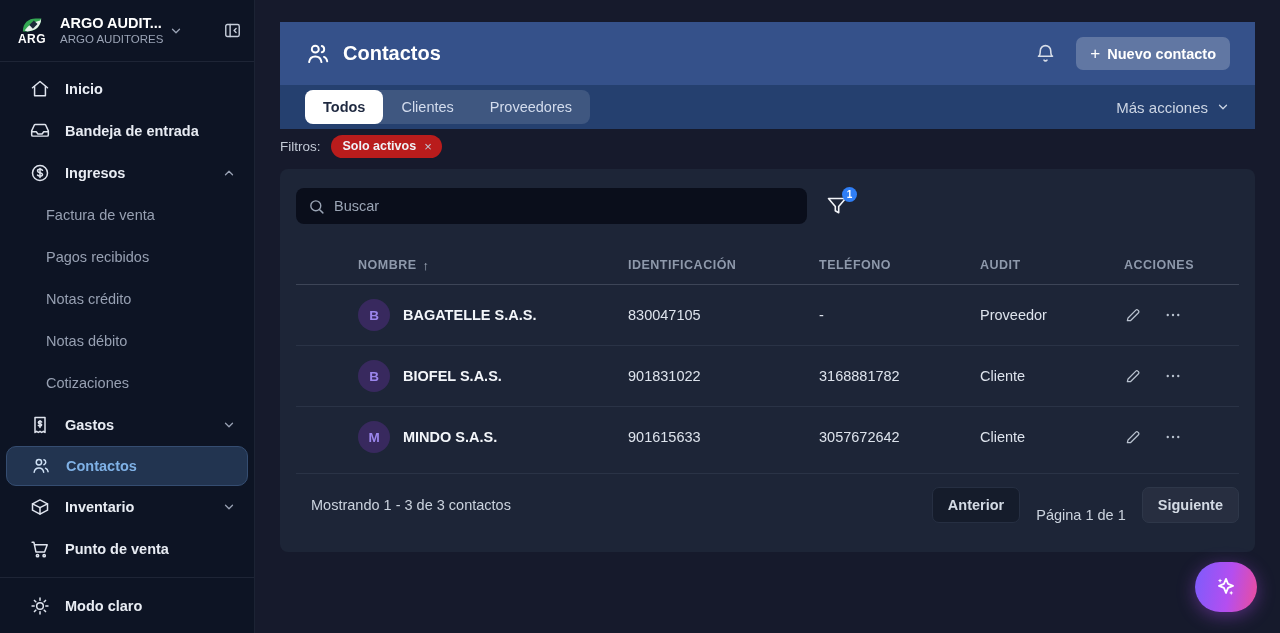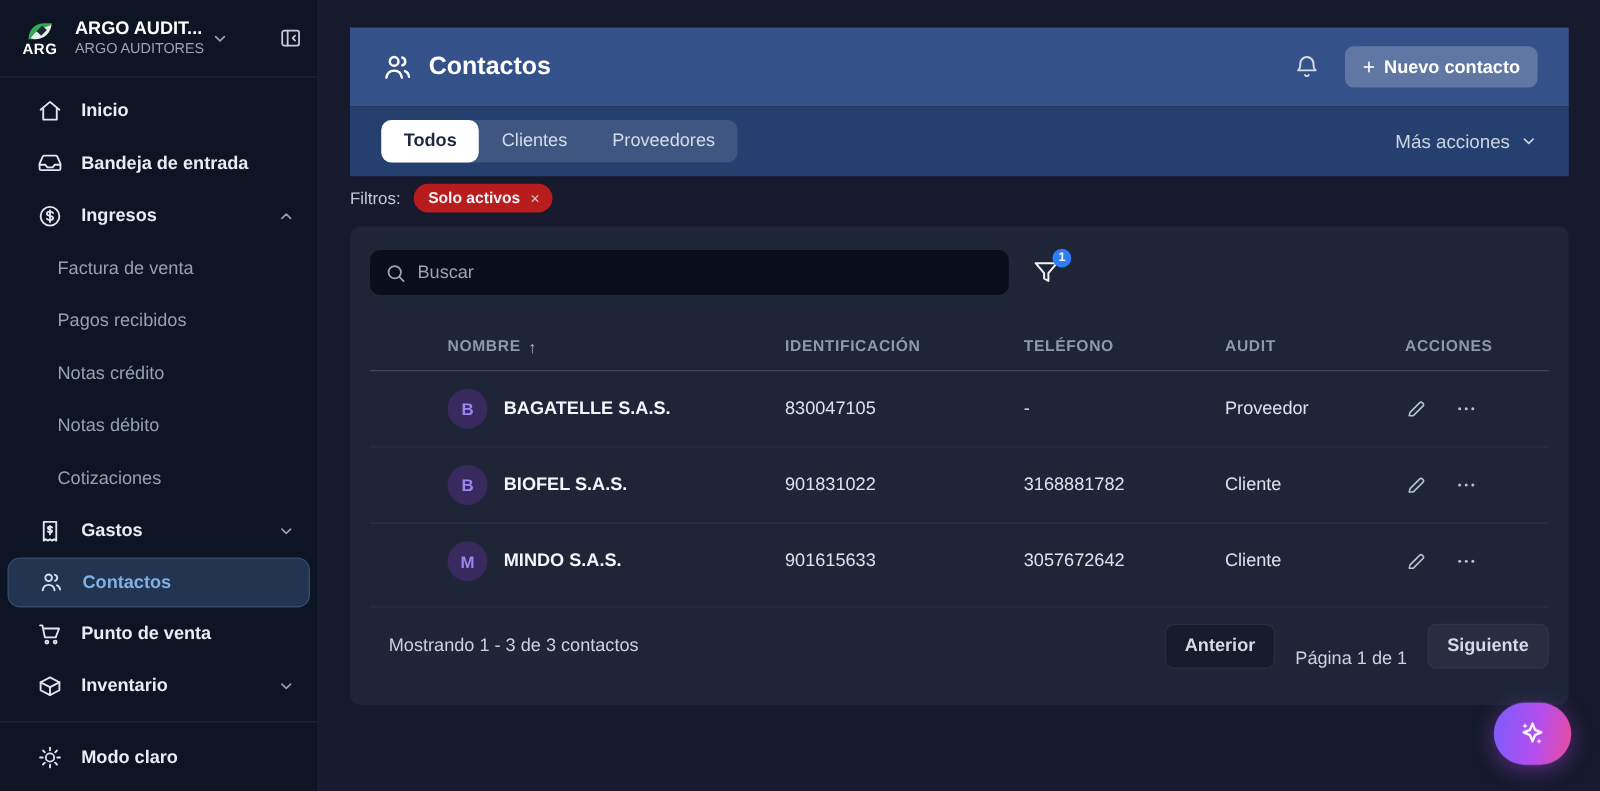--- a/index.html
+++ b/index.html
@@ -69,21 +69,21 @@
   .btn-new {
     margin-left:20px; background:rgba(255,255,255,0.22);
     color:#fff; font-size:14.5px; font-weight:bold;
     border:none; border-radius:7px; height:33px; padding:0 14px;
     display:flex; align-items:center; gap:7px; cursor:pointer;
     font-family:"Liberation Sans", sans-serif;
   }
   .btn-new .plus { font-size:17px; font-weight:normal; }
 
   .tab-strip {
-    height:56px; background:#25406f;
+    height:44px; background:#25406f;
     display:flex; align-items:center; padding:0 25px;
   }
   .tabs {
     background:rgba(255,255,255,0.12); border-radius:8px;
     display:flex; align-items:center; height:34px; padding:0;
   }
   .tab {
     height:34px; display:flex; align-items:center; padding:0 18px;
     font-size:14.5px; color:#d3dced; cursor:pointer; border-radius:8px;
   }
@@ -275,42 +275,42 @@
             <path d="M15.5 4.6c1.3.3 2.2 1.5 2.2 2.9s-.9 2.6-2.2 2.9"></path>
             <path d="M17.5 14.7c1.7.6 2.7 2 3 4.1"></path>
           </svg>
       </span>
       <span>Contactos</span>
     </div>
 
     <div class="side-item">
       <span class="ic">
         <svg width="20" height="20" viewBox="0 0 24 24" fill="none" stroke="currentColor" stroke-width="1.8" stroke-linecap="round" stroke-linejoin="round">
-            <circle cx="9" cy="20" r="1.4"></circle>
-            <circle cx="17" cy="20" r="1.4"></circle>
-            <path d="M2.5 4h2.2l2.4 11.5h10.4L20.7 7H6"></path>
-          </svg>
-      </span>
-      <span>Punto de venta</span>
-    </div>
-
-    <div class="side-item">
-      <span class="ic">
-        <svg width="20" height="20" viewBox="0 0 24 24" fill="none" stroke="currentColor" stroke-width="1.8" stroke-linecap="round" stroke-linejoin="round">
             <path d="M21 8.2 12 3.5 3 8.2v7.6l9 4.7 9-4.7Z"></path>
             <path d="M3 8.2l9 4.6 9-4.6"></path>
             <path d="M12 12.8v7.7"></path>
           </svg>
       </span>
       <span>Inventario</span>
       <span class="chev">
         <svg width="14" height="14" viewBox="0 0 24 24" fill="none" stroke="currentColor" stroke-width="2.2" stroke-linecap="round" stroke-linejoin="round">
             <polyline points="6 9 12 15 18 9"></polyline>
           </svg>
       </span>
+    </div>
+
+    <div class="side-item">
+      <span class="ic">
+        <svg width="20" height="20" viewBox="0 0 24 24" fill="none" stroke="currentColor" stroke-width="1.8" stroke-linecap="round" stroke-linejoin="round">
+            <circle cx="9" cy="20" r="1.4"></circle>
+            <circle cx="17" cy="20" r="1.4"></circle>
+            <path d="M2.5 4h2.2l2.4 11.5h10.4L20.7 7H6"></path>
+          </svg>
+      </span>
+      <span>Punto de venta</span>
     </div>
   </nav>
 
   <div class="side-foot">
     <span class="ic">
       <svg width="20" height="20" viewBox="0 0 24 24" fill="none" stroke="currentColor" stroke-width="1.8" stroke-linecap="round" stroke-linejoin="round">
           <circle cx="12" cy="12" r="4"></circle>
           <line x1="12" y1="2.5" x2="12" y2="5"></line>
           <line x1="12" y1="19" x2="12" y2="21.5"></line>
           <line x1="2.5" y1="12" x2="5" y2="12"></line>

